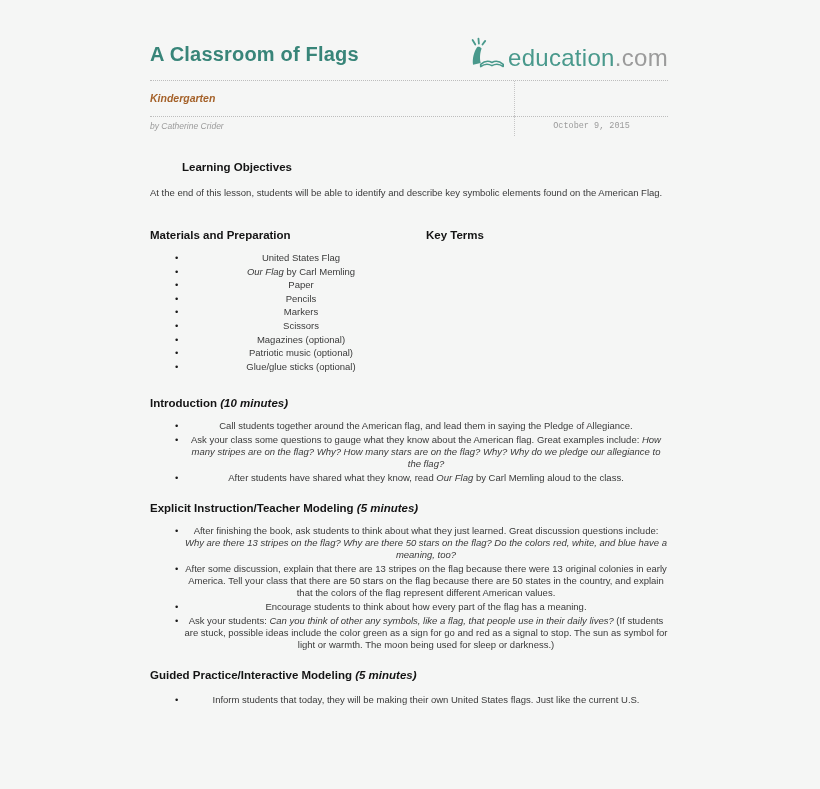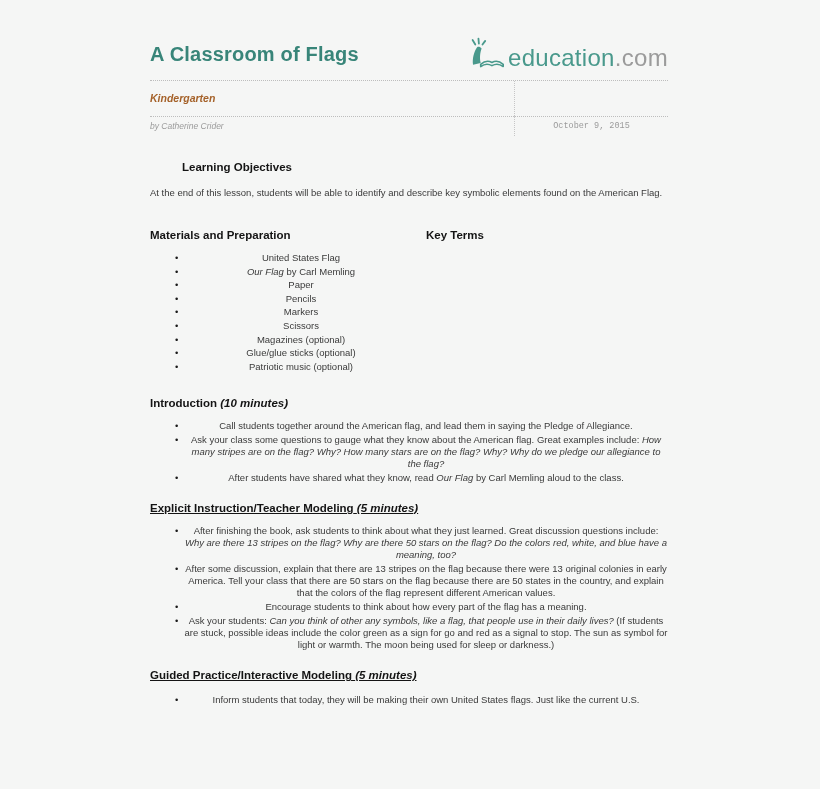--- a/index.html
+++ b/index.html
@@ -33,21 +33,21 @@
 
   
   .para { font-size:9.5px; line-height:12px; margin:0; }
   .lead { margin-top:21px; }
   .h2 { font-size:11.5px; font-weight:bold; color:#141414; margin:0; line-height:14px; }
   .time { font-style:italic; }
   .mt-lo { margin-top:24px;padding-left:32px; }
   .lo-body { margin-top:13px; }
   .mt-2col { margin-top:29px; }
   .mt-intro { margin-top:22px; }
-  .mt-sect { margin-top:17px;text-decoration:underline; }
+  .mt-sect { margin-top:17px; }
 
   .twocol { display:grid; grid-template-columns:268px 1fr;gap:8px; }
 
   ul.blist { list-style:none; margin:10px 0 0 0; padding:0 0 0 25px;text-align:center; }
   ul.blist li { position:relative; font-size:9.5px; line-height:12px; padding-left:9px; margin-bottom:2px; }
   ul.blist li::before { content:"\2022"; position:absolute; left:0; top:0; font-size:9.5px; color:#1a1a1a; }
   ul.materials li { line-height:11px; margin-bottom:2.6px; }
   .it { font-style:italic; }
 
   .clip { height:12px; overflow:hidden; margin-top:12px; }
@@ -94,22 +94,22 @@
     <div>
       <h2 class="h2">Materials and Preparation</h2>
       <ul class="blist materials">
         <li>United States Flag</li>
         <li><span class="it">Our Flag</span><span> by Carl Memling</span></li>
         <li>Paper</li>
         <li>Pencils</li>
         <li>Markers</li>
         <li>Scissors</li>
         <li>Magazines (optional)</li>
+        <li>Patriotic music (optional)</li>
         <li>Glue/glue sticks (optional)</li>
-        <li>Patriotic music (optional)</li>
       </ul>
     </div>
     <div>
       <h2 class="h2">Key Terms</h2>
     </div>
   </div>
 
   <h2 class="h2 mt-intro"><span>Introduction</span> <span class="time">(10 minutes)</span></h2>
   <ul class="blist">
     <li>Call students together around the American flag, and lead them in saying the Pledge of Allegiance.</li>

